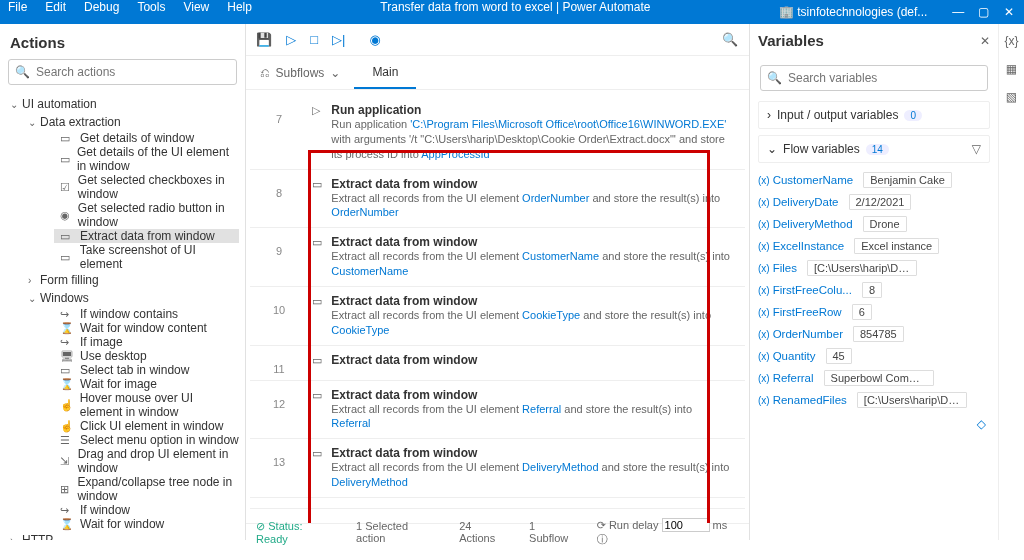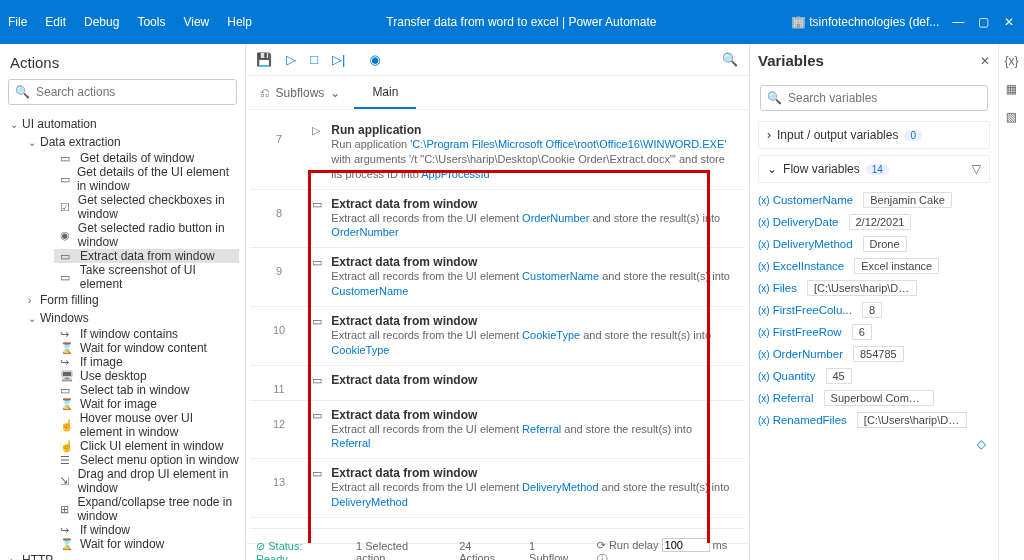--- a/index.html
+++ b/index.html
@@ -1,29 +1,29 @@
 <!DOCTYPE html>
 <html><head>
 <meta charset="utf-8">
 <style>
 * { box-sizing: border-box; margin: 0; padding: 0; font-family: "Segoe UI", sans-serif; }
 body { width: 1024px; height: 560px; overflow: hidden; background: #fff; font-size: 12px; color: #333; }
 
-.titlebar { height: 44px; background: #0078d4; color: #fff; display: flex; align-items: center; padding: 0 8px; }
+.titlebar { height: 24px; background: #0078d4; color: #fff; display: flex; padding: 0 8px; }
 .titlebar .menu { display: flex; gap: 18px; font-size: 12px; }
 .titlebar .menu span { cursor: pointer; }
 .titlebar .title { flex: 1; text-align: center; font-size: 12px; }
-.titlebar .right { display: flex; align-items: center; gap: 4px; }
+.titlebar .right { display: flex; align-items: center; gap: 16px; }
 .titlebar .winbtns span { display: inline-block; width: 14px; text-align: center; margin-left: 8px; }
 
 .main { display: flex; height: 516px; }
 
 
 .actions { width: 246px; border-right: 1px solid #e1e1e1; padding: 8px 6px; overflow: hidden; }
-.actions h2 { font-size: 15px; font-weight: 400; margin: 2px 0 8px 4px; }
+.actions h2 { font-size: 15px; font-weight: 700; margin: 2px 0 8px 4px; }
 .search { display: flex; align-items: center; border: 1px solid #ccc; border-radius: 3px; padding: 3px 6px; margin: 0 2px 10px 2px; }
 .search input { border: none; outline: none; flex: 1; font-size: 12px; padding: 2px; }
 .search .icon { color: #0078d4; margin-right: 4px; font-size: 12px; }
 .tree { font-size: 12px; }
 .tree .node { padding: 2px 0 2px 4px; cursor: pointer; white-space: nowrap; overflow: hidden; text-overflow: ellipsis; }
 .tree .caret::before { content: "⌄"; display: inline-block; width: 12px; color: #666; font-size: 10px; }
 .tree .caret-right::before { content: "›"; display: inline-block; width: 12px; color: #666; font-size: 10px; }
 .tree .child { padding-left: 18px; }
 .tree .leaf { padding-left: 6px; display: flex; align-items: center; gap: 6px; }
 .tree .leaf .licon { width: 14px; color: #666; font-size: 11px; }

